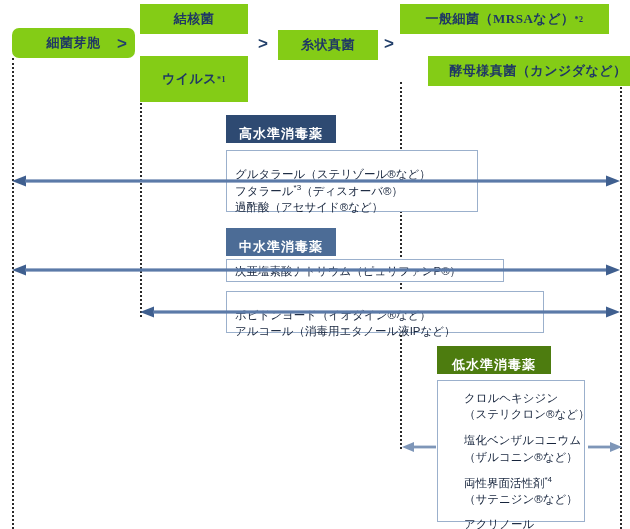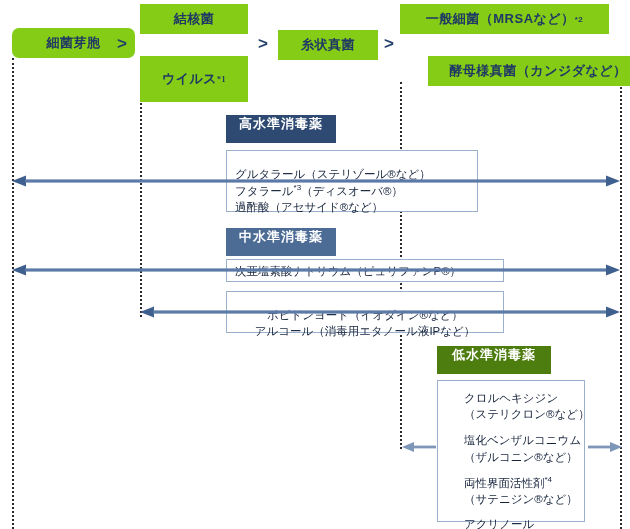--- a/index.html
+++ b/index.html
@@ -54,21 +54,21 @@
   }
 
   
   .badge {
     position: absolute;
     color: #ffffff;
     font-size: 13px;
     font-weight: bold;
     letter-spacing: 1px;
     display: flex;
-    align-items: flex-start;
+    align-items: flex-end;
     justify-content: center;
     white-space: nowrap;
   }
   .badge-high { background: #2e4a72; }
   .badge-mid  { background: #4c6c96; }
   .badge-low  { background: #4d7c0f; }
 
   
   .agentbox {
     position: absolute;
@@ -129,21 +129,21 @@
   </div>
 
   <div class="chip" style="left:278px; top:30px; width:100px; height:30px;">
     <span>糸状真菌</span>
   </div>
 
   <div class="gt" style="left:384px; top:35px;">
     <span>&gt;</span>
   </div>
 
-  <div class="chip" style="left:400px; top:4px; width:209px; height:30px;">
+  <div class="chip" style="left:400px; top:4px; width:209px; height:30px;font-family:Liberation Serif, serif;">
     <span>一般細菌（MRSAなど）</span>
       <span class="sup">*2</span>
   </div>
 
   <div class="chip" style="left:400px; top:56px; width:220px; height:30px;margin-left:28px;">
     <span>酵母様真菌（カンジダなど）</span>
   </div>
 
   <div class="badge badge-high" style="left:226px; top:115px; width:110px; height:28px;">
     <span>高水準消毒薬</span>
@@ -172,21 +172,21 @@
   </div>
 
   <div class="arrow" style="left:10px; top:264px; width:612px;">
     <svg width="612" height="12" viewBox="0 0 612 12">
       <polygon points="2,6 16,0.5 16,11.5" fill="#3f5f8f"></polygon>
       <rect x="15" y="4.4" width="582" height="3.2" fill="#5b7aa8"></rect>
       <polygon points="610,6 596,0.5 596,11.5" fill="#3f5f8f"></polygon>
     </svg>
   </div>
 
-  <div class="agentbox" style="left:226px; top:291px; width:278px; height:42px;text-align:center;">
+  <div class="agentbox" style="left:226px; top:291px; width:318px; height:42px;">
     <span class="ln">ポビドンヨード（イオダイン®など）</span>
     <span class="ln">アルコール（消毒用エタノール液IPなど）</span>
   </div>
 
   <div class="arrow" style="left:138px; top:306px; width:484px;">
     <svg width="484" height="12" viewBox="0 0 484 12">
       <polygon points="2,6 16,0.5 16,11.5" fill="#3f5f8f"></polygon>
       <rect x="15" y="4.4" width="454" height="3.2" fill="#5b7aa8"></rect>
       <polygon points="482,6 468,0.5 468,11.5" fill="#3f5f8f"></polygon>
     </svg>

